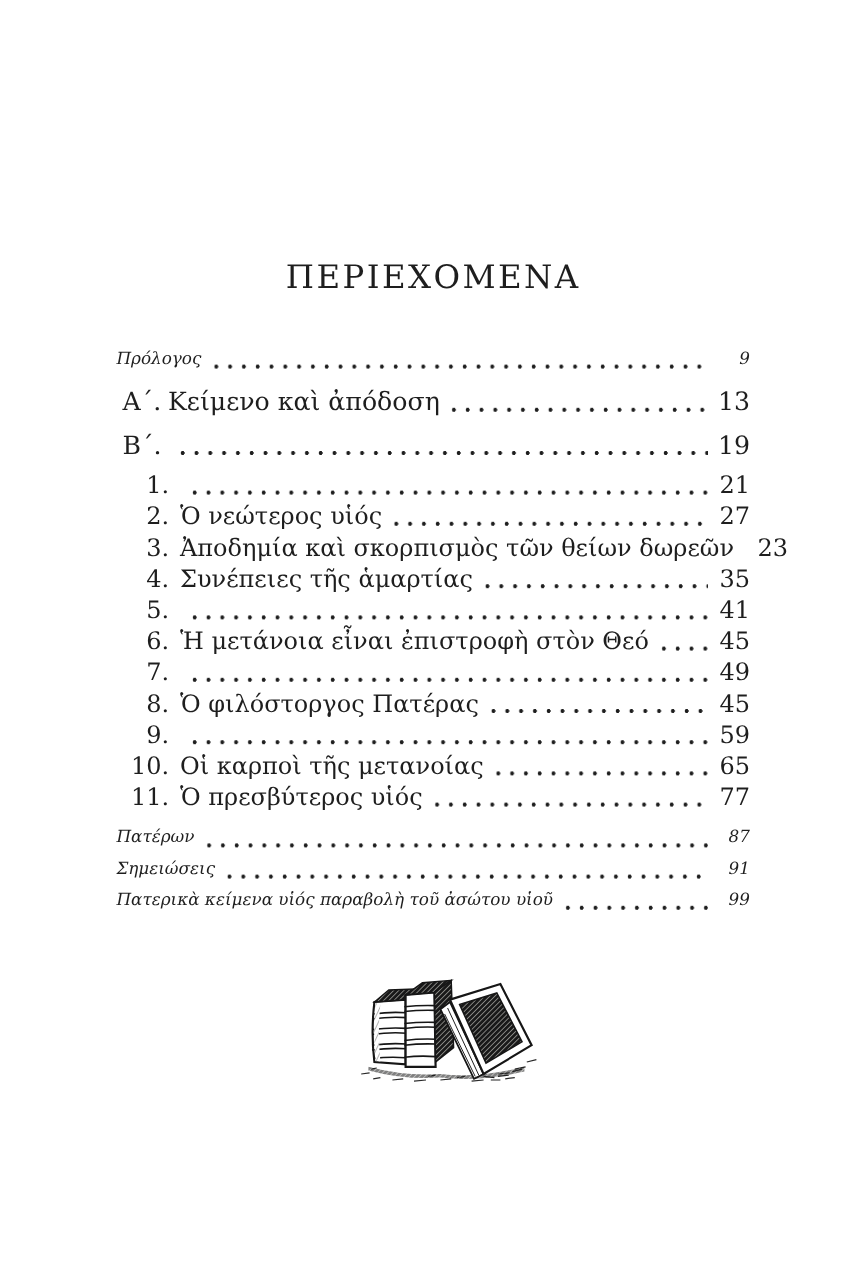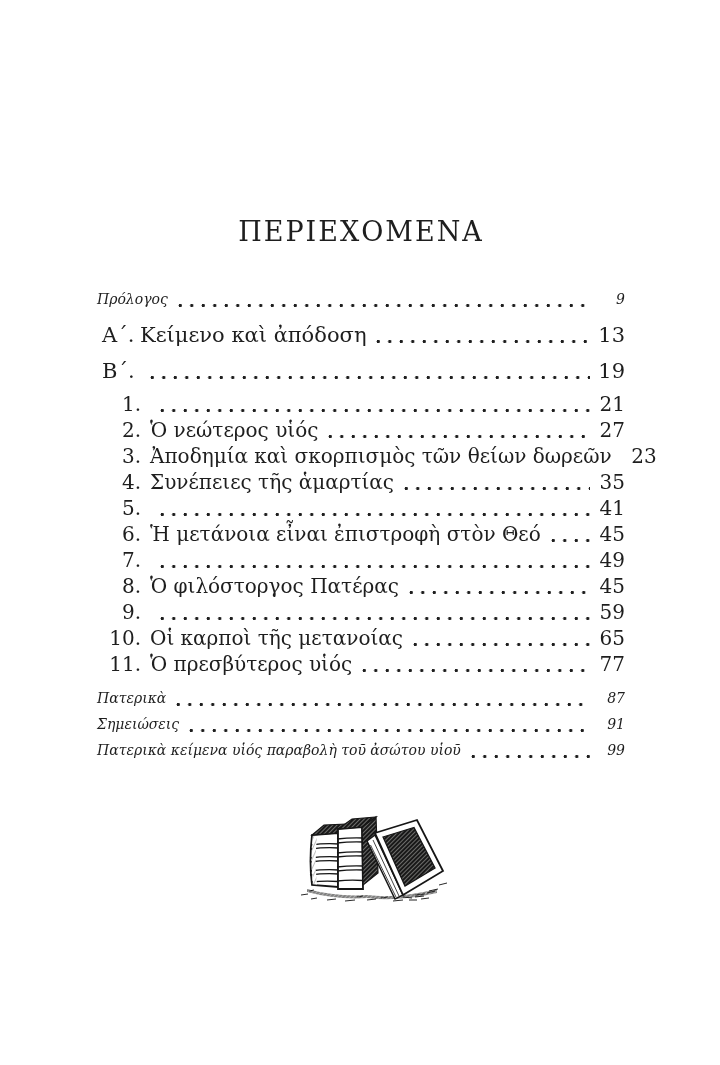--- a/index.html
+++ b/index.html
@@ -180,21 +180,21 @@
       </div>
 
       <div class="toc-row level-2">
         <span class="num">11.</span>
         <span class="label">Ὁ πρεσβύτερος υἱός</span>
         <span class="leader"></span>
         <span class="pagenum">77</span>
       </div>
 
       <div class="toc-row level-0 mt-c">
-        <span class="label">Πατερικὰ</span>
+        <span class="label">Πατέρων</span>
         <span class="leader"></span>
         <span class="pagenum">87</span>
       </div>
 
       <div class="toc-row level-0">
         <span class="label">Σημειώσεις</span>
         <span class="leader"></span>
         <span class="pagenum">91</span>
       </div>
 

